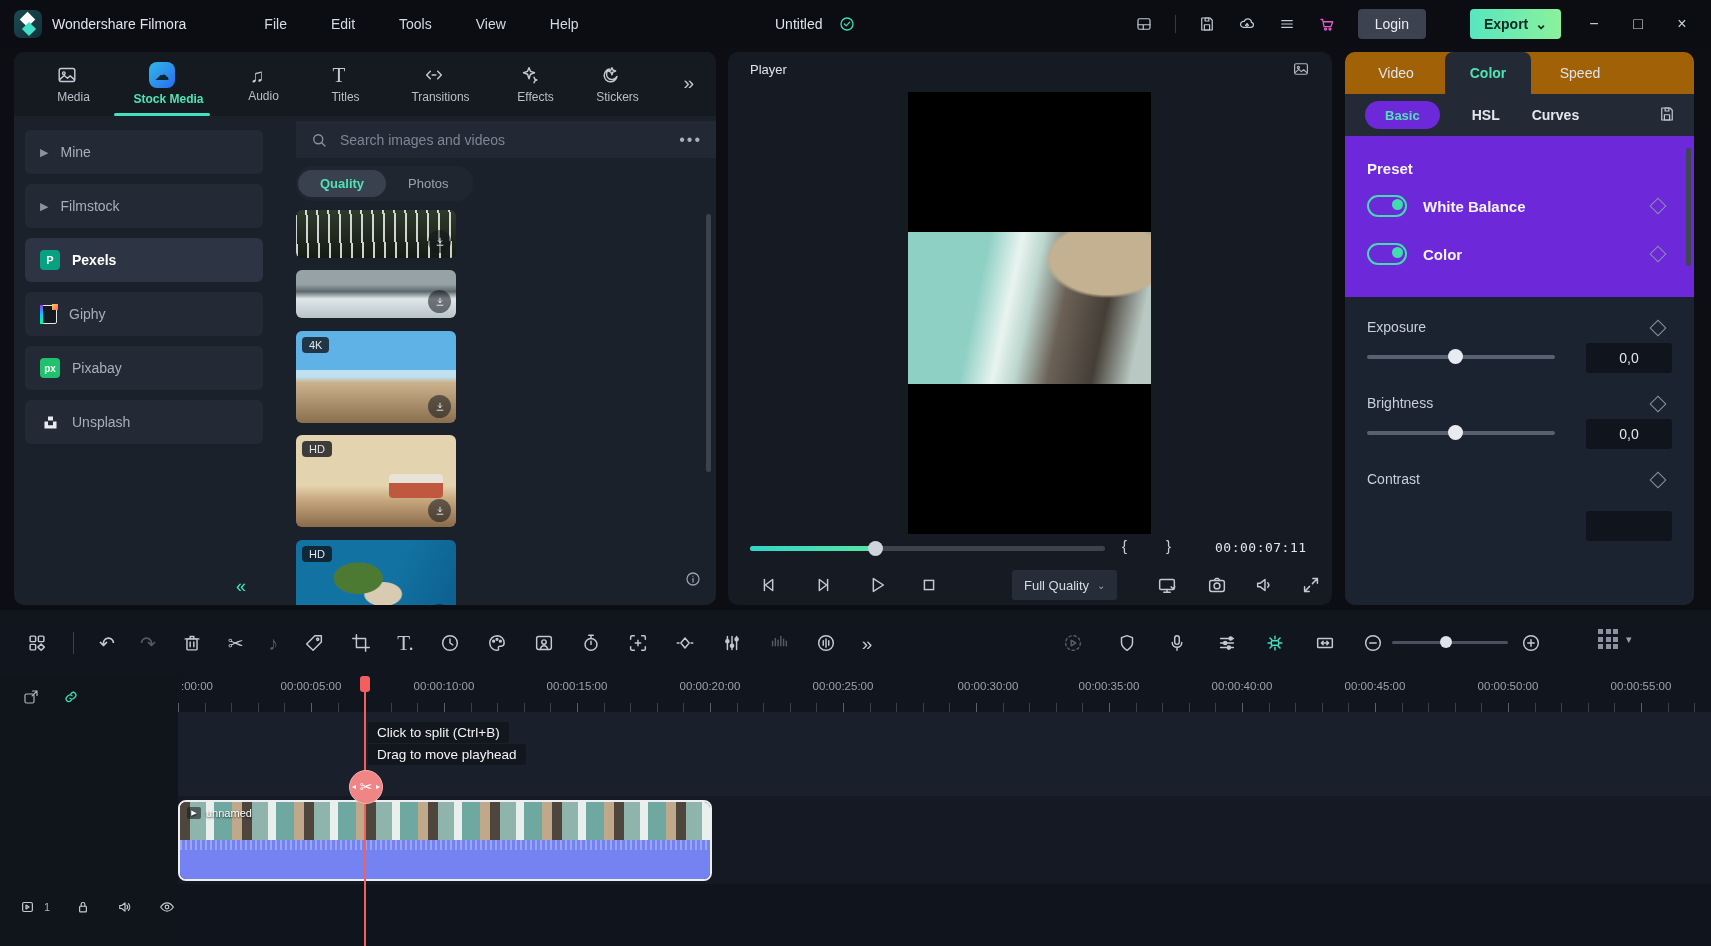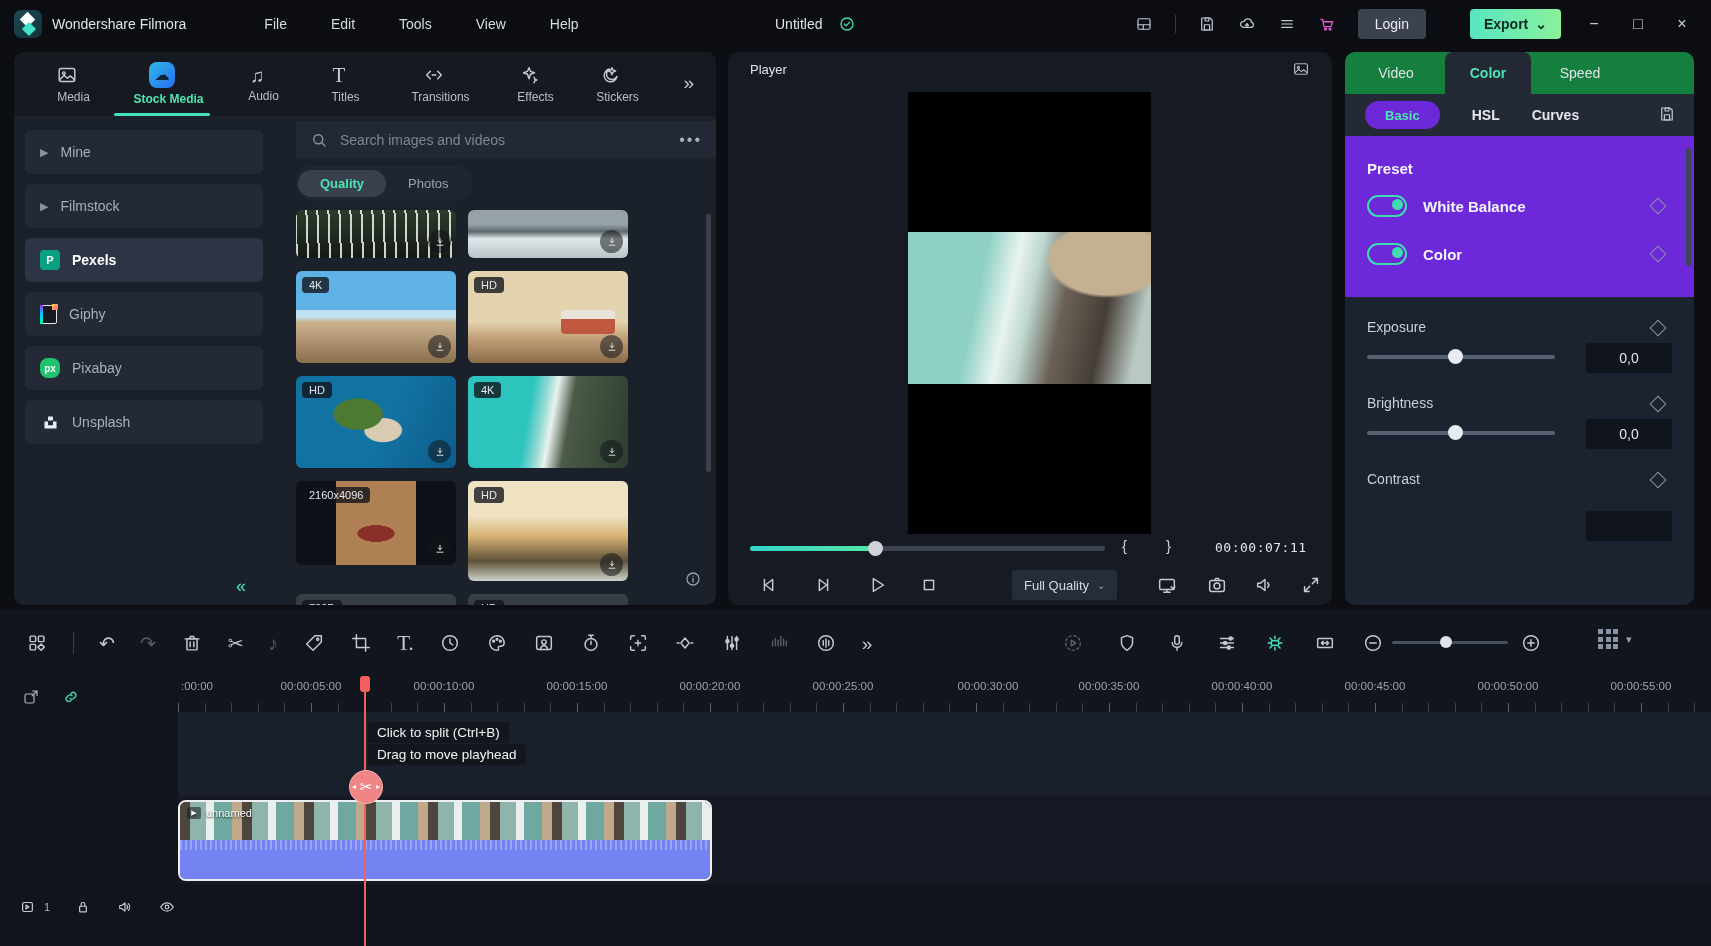--- a/index.html
+++ b/index.html
@@ -45,32 +45,32 @@
   
   #sources{position:absolute;left:11px;top:78px;width:238px;}
   .src{height:44px;border-radius:6px;background:#232a35;margin-bottom:10px;display:flex;align-items:center;gap:12px;padding-left:15px;cursor:pointer;font-size:14px;color:#a8afbb;}
   .src.active{background:#2d3544;color:#fff;font-weight:bold;}
   .src .chev{color:#8b93a2;font-size:11px;}
   .src-badge{width:20px;height:20px;border-radius:4px;display:inline-flex;align-items:center;justify-content:center;font-size:11px;font-weight:bold;color:#fff;}
   .b-pexels{background:#07a081;}
   .b-giphy{background:#15181e;border:1.5px solid #e8e8e8;position:relative;width:15px;height:17px;border-radius:2px;}
   .b-giphy::before{content:"";position:absolute;left:-1px;top:-1px;bottom:-1px;width:3px;background:linear-gradient(180deg,#9b35f0,#00ccff,#00ff99);}
   .b-giphy::after{content:"";position:absolute;right:-2px;top:-2px;width:6px;height:6px;background:linear-gradient(135deg,#ffd23e,#ff5c87);}
-  .b-pixabay{background:#21c26d;font-size:10px;border-radius:8px;}
+  .b-pixabay{background:#21c26d;font-size:10px;}
   .b-unsplash{background:transparent;}
   #collapse{position:absolute;left:222px;top:524px;color:#45e0c0;font-size:18px;cursor:pointer;}
   
   #searchbar{position:absolute;left:282px;top:69px;width:420px;height:37px;background:#222834;display:flex;align-items:center;gap:12px;padding:0 14px;box-sizing:border-box;cursor:text;}
   #searchbar .ph{font-size:14px;color:#7e8694;flex:1;}
   #searchbar .dots{color:#aab1bd;font-size:16px;letter-spacing:2px;cursor:pointer;}
   #filters{position:absolute;left:282px;top:114px;height:31px;background:#20262f;border-radius:16px;display:inline-flex;align-items:center;padding:2px;}
   .ftab{height:27px;border-radius:14px;padding:0 22px;display:flex;align-items:center;font-size:13px;color:#9aa2af;cursor:pointer;}
   .ftab.active{background:#3a414e;color:#4fe3b4;font-weight:bold;}
   #grid{position:absolute;left:282px;top:158px;width:332px;}
-  .grow{display:flex;gap:12px;margin-bottom:13px;}
+  .grow{display:flex;gap:12px;margin-bottom:13px;flex-direction:column;}
   .thumb{width:160px;border-radius:6px;position:relative;overflow:hidden;cursor:pointer;background:#0e1116;}
   .badge{position:absolute;top:6px;left:6px;background:rgba(15,18,24,.78);border-radius:4px;padding:2px 7px;font-size:11px;color:#e3e6ec;}
   .dl{position:absolute;bottom:5px;right:5px;width:23px;height:23px;border-radius:50%;background:rgba(18,22,28,.55);display:flex;align-items:center;justify-content:center;color:#e8ebf0;}
   .dl svg{width:14px;height:14px;}
   .v-waterfall{background:linear-gradient(180deg,#2e3a2c,#141b13),repeating-linear-gradient(88deg,rgba(235,240,238,.85) 0 2px,rgba(60,75,58,0) 2px 11px);background-blend-mode:screen;}
   .v-wave{background:linear-gradient(180deg,#97a2a6 0 30%,#5d686d 45%,#dfe7e9 60%,#b9c4c7);}
   .v-beach{background:linear-gradient(180deg,#5eb2e6 0 42%,#bfe0ef 42% 50%,#cbb28c 56%,#8a6f4f);}
   .v-van{background:linear-gradient(180deg,#e3d3ae 0 55%,#c8a87f 70%,#8a6b4a);}
   .v-van::after{content:"";position:absolute;left:58%;top:42%;width:34%;height:26%;border-radius:4px;background:linear-gradient(180deg,#e8e3d8 0 38%,#c05840 38%);}
   .v-flower{background:linear-gradient(115deg,#1273a2 0 55%,#0d5c8c);}
@@ -92,21 +92,21 @@
   #seektrack{position:absolute;left:22px;top:12px;width:355px;height:5px;border-radius:3px;background:#3c434f;}
   #seekfill{position:absolute;left:0;top:0;height:5px;width:125px;border-radius:3px;background:linear-gradient(90deg,#35d4c8,#55e6a4);}
   #seekknob{position:absolute;left:118px;top:-5px;width:15px;height:15px;border-radius:50%;background:#cfd4dc;cursor:grab;}
   .brace{position:absolute;top:3px;font-size:15px;color:#c8cdd6;cursor:pointer;}
   #timecode{position:absolute;left:487px;top:6px;font-family:"DejaVu Sans Mono",monospace;font-size:13px;color:#e3e6ec;letter-spacing:.5px;}
   #transport{position:absolute;left:0;top:514px;width:604px;height:39px;}
   #transport .ic{position:absolute;top:8px;cursor:pointer;}
   #quality{position:absolute;left:284px;top:4px;height:30px;background:#262d38;border-radius:3px;display:flex;align-items:center;gap:8px;padding:0 12px;font-size:13px;color:#d6dae2;cursor:pointer;}
   #quality .caret{font-size:10px;color:#9aa1ae;}
   
-  #prop-tabs{height:42px;background:#15803d;position:relative;text-decoration:underline;}
+  #prop-tabs{height:42px;background:#a16207;position:relative;text-decoration:underline;}
   .ptab{position:absolute;top:0;height:42px;display:flex;align-items:center;justify-content:center;font-size:14px;color:#dfe3ea;cursor:pointer;}
   .ptab.active{background:#232a36;border-radius:8px 8px 0 0;color:#4fe3b4;font-weight:bold;}
   #prop-subrow{height:42px;background:#232a36;position:relative;display:flex;align-items:center;}
   .pill{margin-left:20px;height:28px;border-radius:14px;background:#6d28d9;color:#4fe3b4;font-weight:bold;font-size:13px;display:flex;align-items:center;padding:0 20px;cursor:pointer;}
   .subtab{font-size:14px;color:#e3e6ec;font-weight:bold;margin-left:32px;cursor:pointer;}
   #save-preset{position:absolute;right:18px;top:11px;cursor:pointer;}
   #preset-sec{background:#6d28d9;padding:18px 0 6px 0;}
   #preset-sec h3{margin:6px 22px 18px;font-size:15px;color:#f2f4f7;}
   .tgrow{display:flex;align-items:center;margin:0 22px 26px;position:relative;}
   .toggle{width:36px;height:18px;border:2px solid #3fdcb0;border-radius:11px;position:relative;cursor:pointer;flex:none;}

